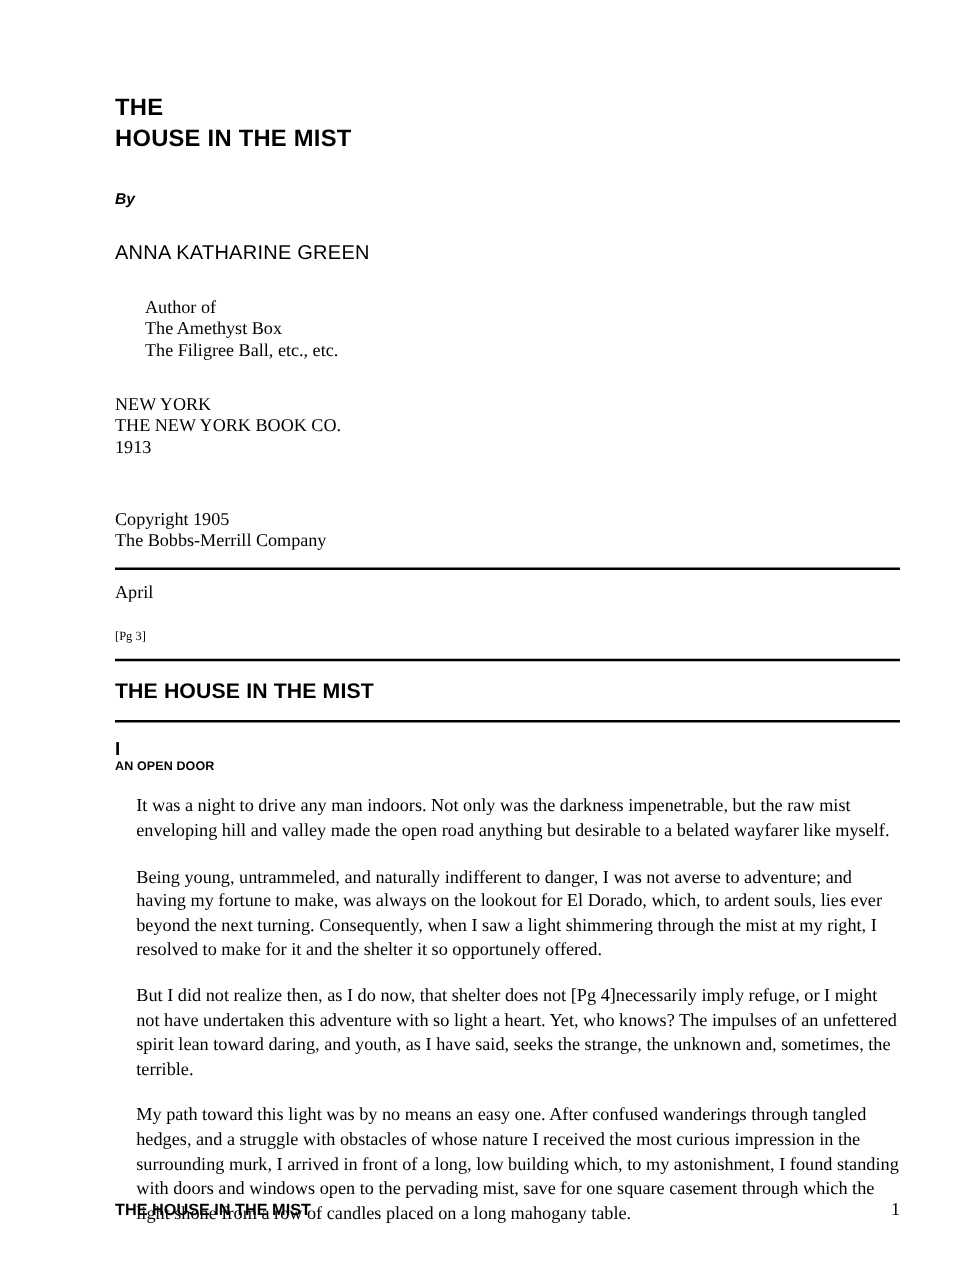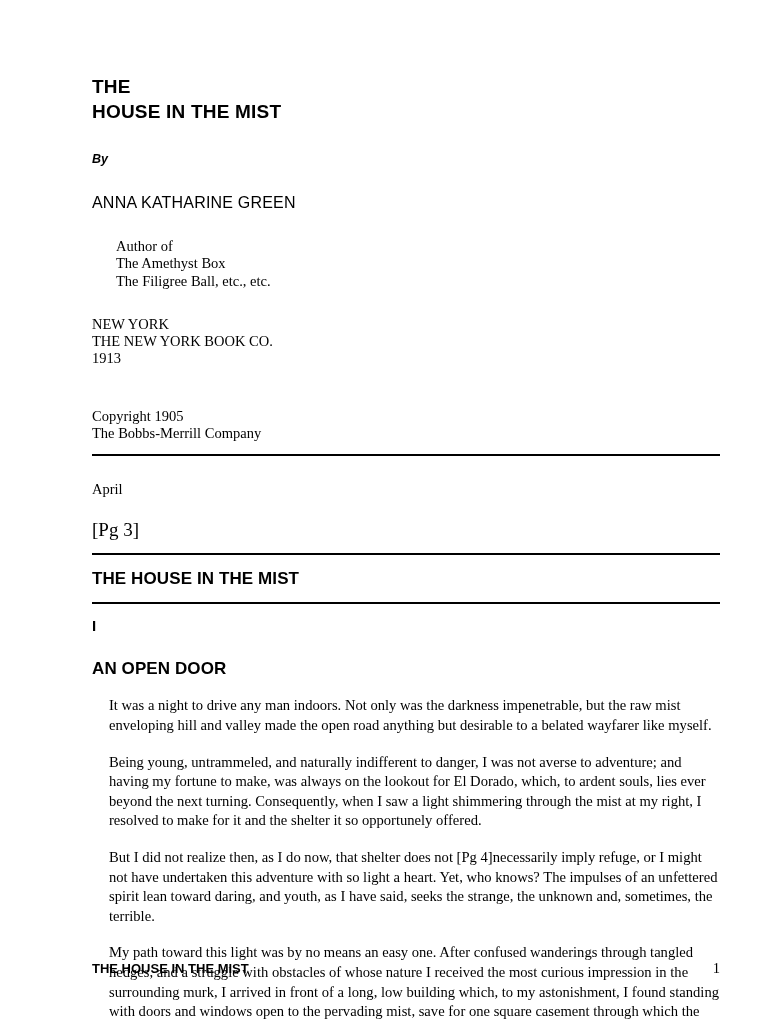--- a/index.html
+++ b/index.html
@@ -64,46 +64,45 @@
   }
   .rule {
     border: none;
     border-top: 2px solid #000000;
     margin: 0;
     height: 0;
   }
   .rule-1 { margin-top: 12px; }
   .month {
     font-size: 14.5px;
-    margin-top: 25px;
+    margin-top: 10px;
   }
   .pgmark {
-    font-size: 19px;
+    font-size: 10px;
     margin-top: 21px;
   }
   .rule-2 { margin-top: 12px; }
   .section-title {
     font-family: "Liberation Sans", sans-serif;
     font-weight: bold;
     font-size: 17px;
     margin-top: 14px;
     letter-spacing: 0.1px;
   }
   .rule-3 { margin-top: 13px; }
   .chapter-num {
     font-family: "Liberation Sans", sans-serif;
     font-weight: bold;
     font-size: 15px;
     margin-top: 13px;
   }
   .chapter-title {
     font-family: "Liberation Sans", sans-serif;
     font-weight: bold;
-    font-size: 17px;
-    margin-top: 25px;
+    font-size: 10px;
     letter-spacing: 0.1px;
   }
   .body-para {
     font-size: 14.6px;
     line-height: 19.6px;
     margin-top: 17px;
     text-align: left;
     margin-left: 17px;
   }
   .footer {

